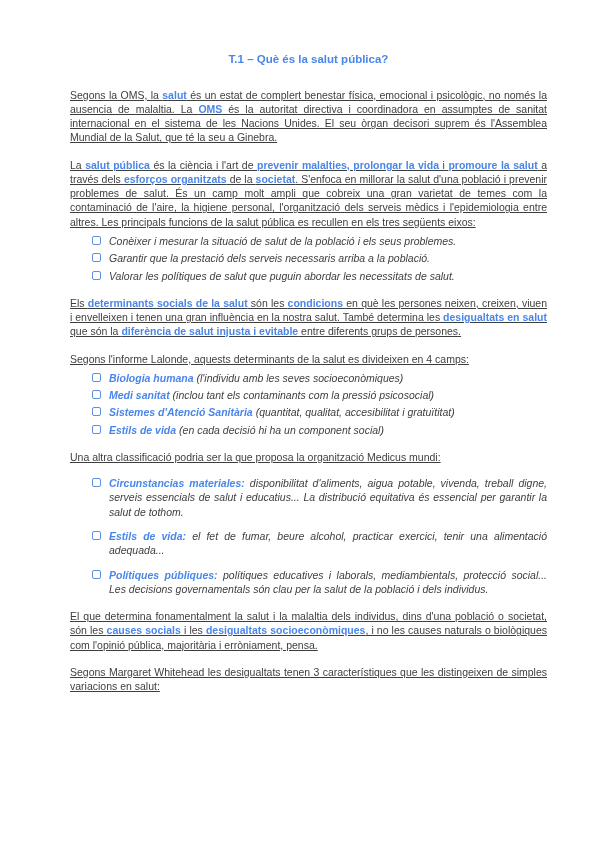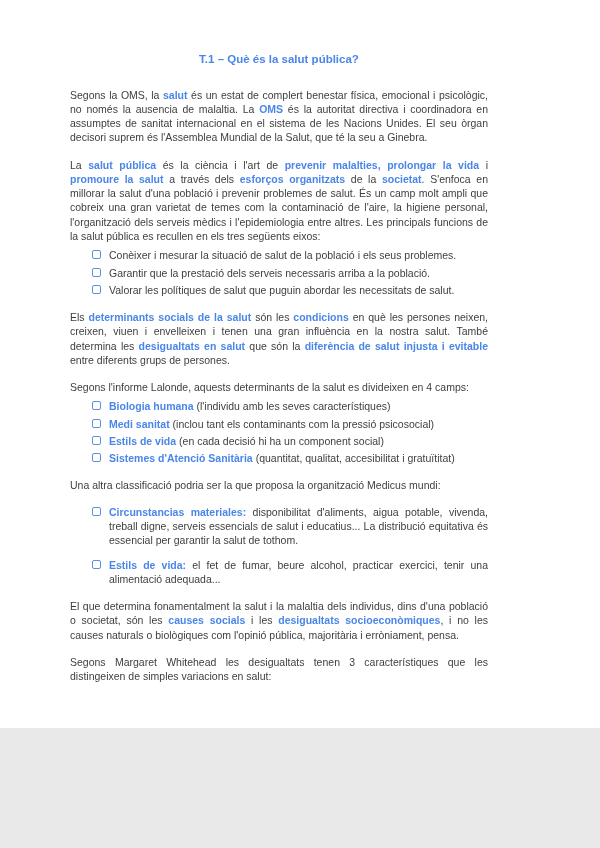--- a/index.html
+++ b/index.html
@@ -1,30 +1,30 @@
 <!DOCTYPE html>
 <html><head>
 <meta charset="utf-8">
 <style>
   * { margin:0; padding:0; box-sizing:border-box; }
   html,body { background:#e9e9e9; }
   body { width:600px; height:848px; font-family:"Liberation Sans", sans-serif; }
   .page {
-    width:600px; height:728px; background:#ffffff; overflow:hidden;
-    padding:52px 112px 0 70px;
+    width:600px; height:848px; background:#ffffff; overflow:hidden;
+    padding:52px 53px 0 70px;
     color:#3e3e3e; font-size:10.5px; line-height:1.36;
   }
   .title {
     text-align:center; color:#4a86e8; font-weight:bold;
     font-size:11.5px; margin-bottom:20px;
   }
-  .para { text-align:justify; margin-bottom:13px; }
+  .para { text-align:justify; margin-bottom:13px;text-decoration:underline; }
   .para.tight { margin-bottom:5px; }
   .hl { color:#4a86e8; font-weight:bold; }
-  .checklist { list-style:none; margin:0 0 13px 22px; }
+  .checklist { list-style:none; margin:0 0 13px 22px;font-style:italic; }
   .checklist.spaced { margin-top:12px; }
   .check-item { display:flex; align-items:flex-start; margin-bottom:3px; }
   .checklist.spaced .check-item { margin-bottom:10px; }
   .checkbox {
     width:9px; height:9px; border:1.5px solid #5e8fe0; border-radius:2px;
     background:#ffffff; margin:2px 8px 0 0; flex-shrink:0;
   }
   .check-text { flex:1; text-align:justify; }
 </style>
 </head>
@@ -54,46 +54,50 @@
   </ul>
 
 
   <p class="para"><span>Els </span><span class="hl">determinants socials de la salut</span><span> són les </span><span class="hl">condicions</span><span> en què les persones neixen, creixen, viuen i envelleixen i tenen una gran influència en la nostra salut. També determina les </span><span class="hl">desigualtats en salut</span><span> que són la </span><span class="hl">diferència de salut injusta i evitable</span><span> entre diferents grups de persones.</span></p>
 
   <p class="para tight"><span>Segons l'informe Lalonde, aquests determinants de la salut es divideixen en 4 camps:</span></p>
 
   <ul class="checklist">
     <li class="check-item">
       <span class="checkbox"></span>
-      <span class="check-text"><span class="hl">Biologia humana</span><span> (l'individu amb les seves característiques)</span></span>
+      <span class="check-text"><span class="hl">Biologia humana</span><span> (l'individu amb les seves socioeconòmiques)</span></span>
     </li>
     <li class="check-item">
       <span class="checkbox"></span>
       <span class="check-text"><span class="hl">Medi sanitat</span><span> (inclou tant els contaminants com la pressió psicosocial)</span></span>
     </li>
     <li class="check-item">
       <span class="checkbox"></span>
-      <span class="check-text"><span class="hl">Estils de vida</span><span> (en cada decisió hi ha un component social)</span></span>
+      <span class="check-text"><span class="hl">Sistemes d'Atenció Sanitària</span><span> (quantitat, qualitat, accesibilitat i gratuïtitat)</span></span>
     </li>
     <li class="check-item">
       <span class="checkbox"></span>
-      <span class="check-text"><span class="hl">Sistemes d'Atenció Sanitària</span><span> (quantitat, qualitat, accesibilitat i gratuïtitat)</span></span>
+      <span class="check-text"><span class="hl">Estils de vida</span><span> (en cada decisió hi ha un component social)</span></span>
     </li>
   </ul>
 
   <p class="para tight"><span>Una altra classificació podria ser la que proposa la organització Medicus mundi:</span></p>
 
   <ul class="checklist spaced">
     <li class="check-item">
       <span class="checkbox"></span>
       <span class="check-text"><span class="hl">Circunstancias materiales:</span><span> disponibilitat d'aliments, aigua potable, vivenda, treball digne, serveis essencials de salut i educatius... La distribució equitativa és essencial per garantir la salut de tothom.</span></span>
     </li>
     <li class="check-item">
       <span class="checkbox"></span>
       <span class="check-text"><span class="hl">Estils de vida:</span><span> el fet de fumar, beure alcohol, practicar exercici, tenir una alimentació adequada...</span></span>
     </li>
+    <li class="check-item">
+      <span class="checkbox"></span>
+      <span class="check-text"><span class="hl">Polítiques públiques:</span><span> polítiques educatives i laborals, mediambientals, protecció social... Les decisions governamentals són clau per la salut de la població i dels individus.</span></span>
+    </li>
   </ul>
 
   <p class="para"><span>El que determina fonamentalment la salut i la malaltia dels individus, dins d'una població o societat, són les </span><span class="hl">causes socials</span><span> i les </span><span class="hl">desigualtats socioeconòmiques</span><span>, i no les causes naturals o biològiques com l'opinió pública, majoritària i erròniament, pensa.</span></p>
 
   <p class="para"><span>Segons Margaret Whitehead les desigualtats tenen 3 característiques que les distingeixen de simples variacions en salut:</span></p>
 
 </div>
 
 </body></html>

